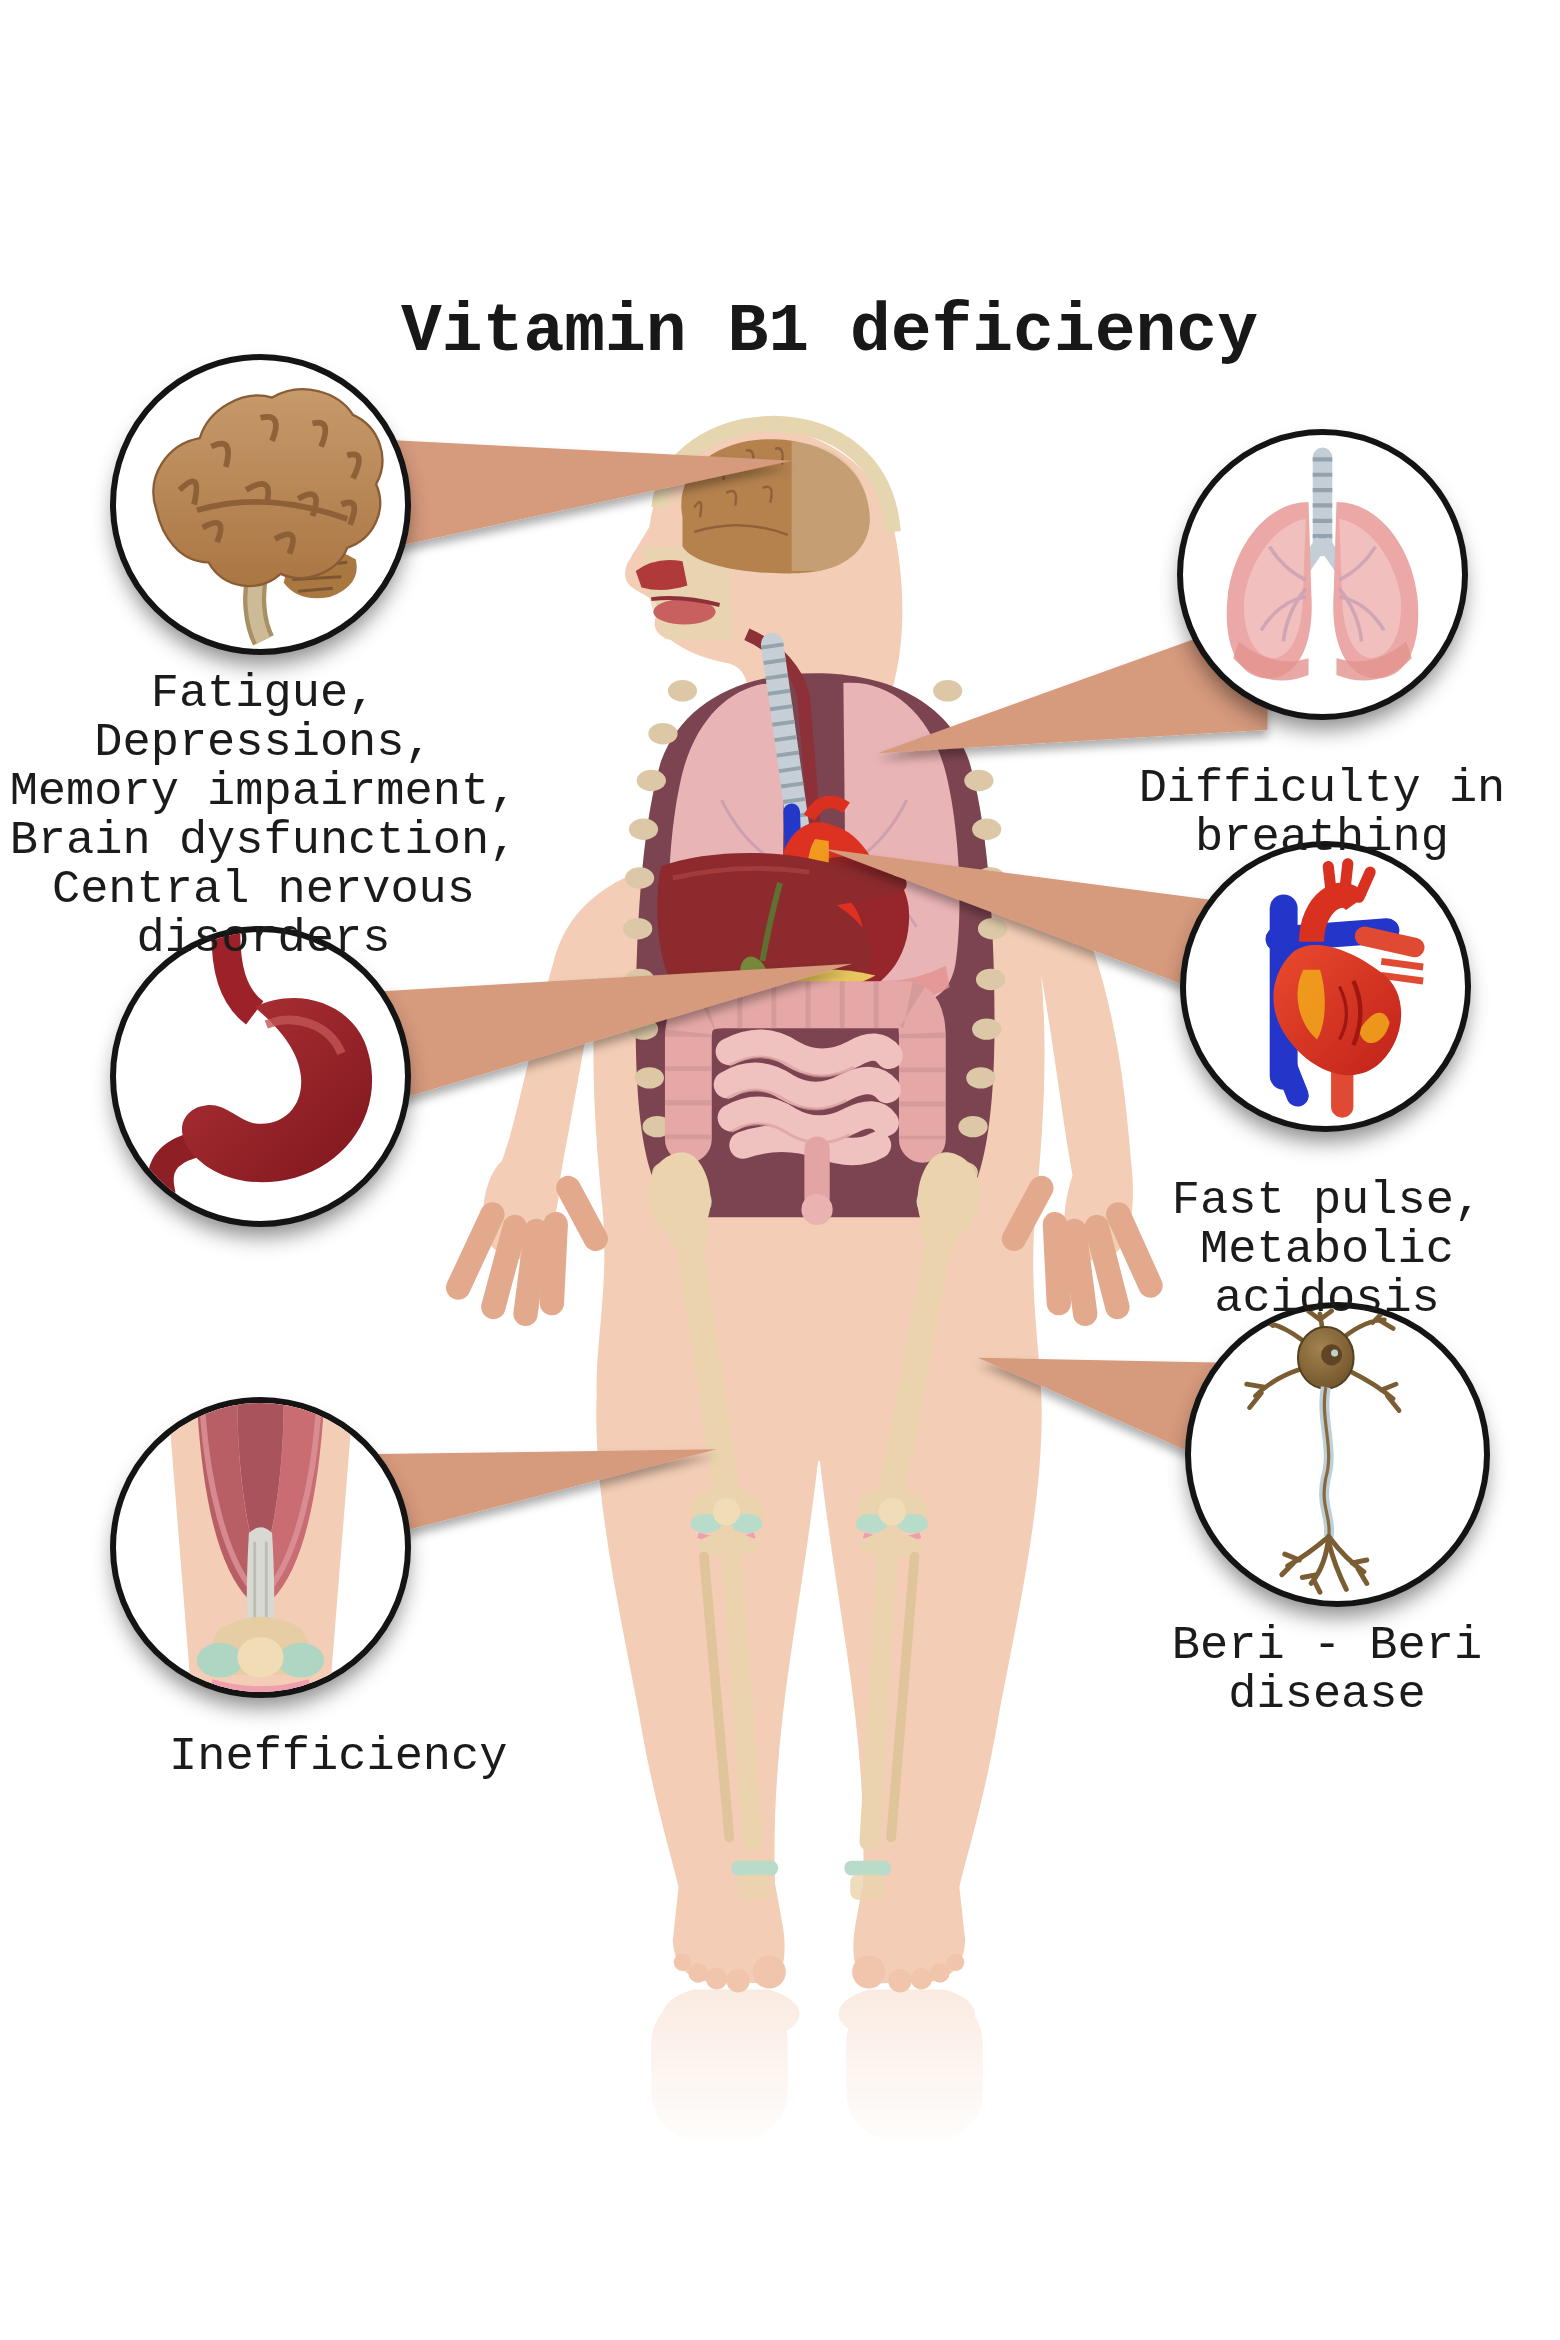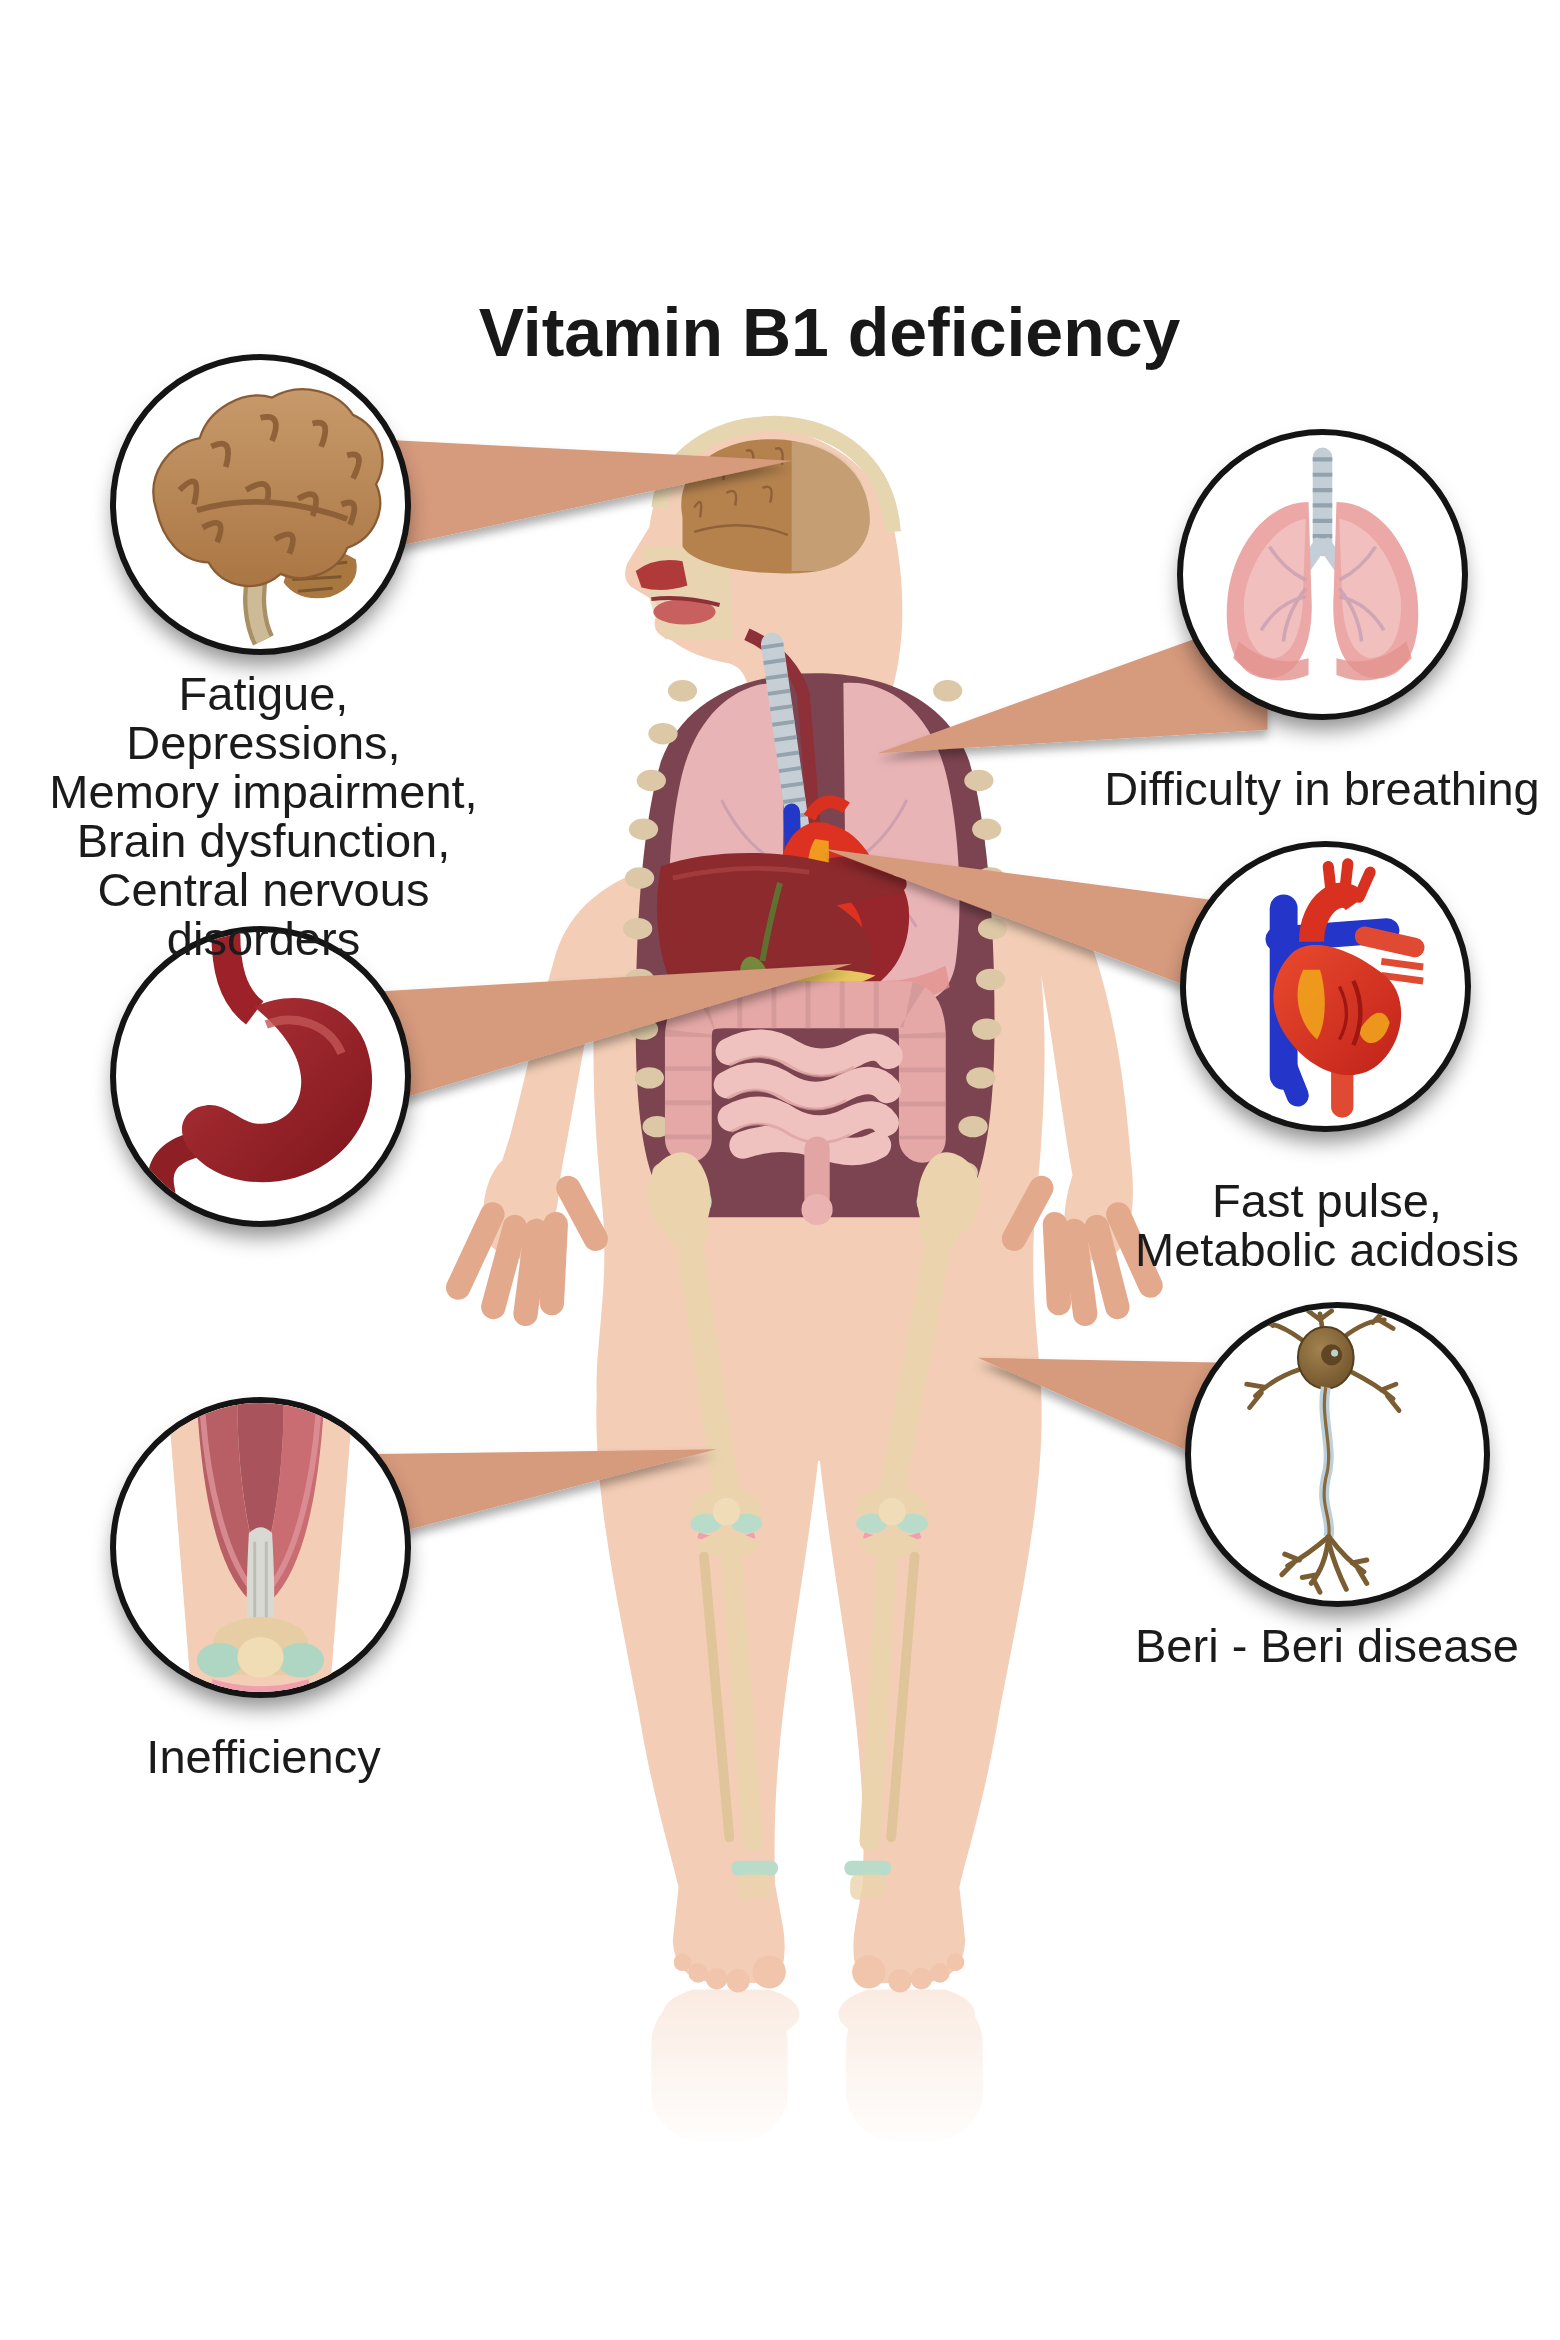--- a/index.html
+++ b/index.html
@@ -1,18 +1,18 @@
 <!DOCTYPE html>
 <html><head>
 <meta charset="utf-8">
 <style>
   html,body{margin:0;padding:0;background:#ffffff;}
   .canvas{
     position:relative;width:1560px;height:2341px;background:#ffffff;overflow:hidden;
-    font-family:Liberation Sans, sans-serif;
+    font-family:Liberation Mono, monospace;
   }
   .title{
     position:absolute;left:293px;top:293px;width:1073px;text-align:center;
     font-size:68px;font-weight:bold;color:#181818;letter-spacing:0px;
   }
   .bodysvg{position:absolute;left:0;top:0;z-index:1;}
   .callout-circle{
     position:absolute;border-radius:50%;background:#ffffff;
     border:6.8px solid #141414;z-index:5;
     box-shadow:0 13.7px 21.5px -3.9px rgba(0,0,0,0.45);
@@ -427,17 +427,17 @@
   </div>
 
   <div class="callout-label" style="left:0px;top:669px;width:527px;">Fatigue,
 Depressions,
 Memory impairment,
 Brain dysfunction,
 Central nervous disorders</div>
   <div class="callout-label" style="left:1083px;top:764px;width:478px;">Difficulty in breathing</div>
   <div class="callout-label" style="left:1083px;top:1176px;width:488px;">Fast pulse,
 Metabolic acidosis</div>
-  <div class="callout-label" style="left:19.5px;top:1732px;width:488px;">Inefficiency</div>
+  <div class="callout-label" style="left:19.5px;top:1732px;width:488px;text-align:right;">Inefficiency</div>
   <div class="callout-label" style="left:1083px;top:1621px;width:488px;">Beri - Beri disease</div>
 
 </div>
 
 
 </body></html>

